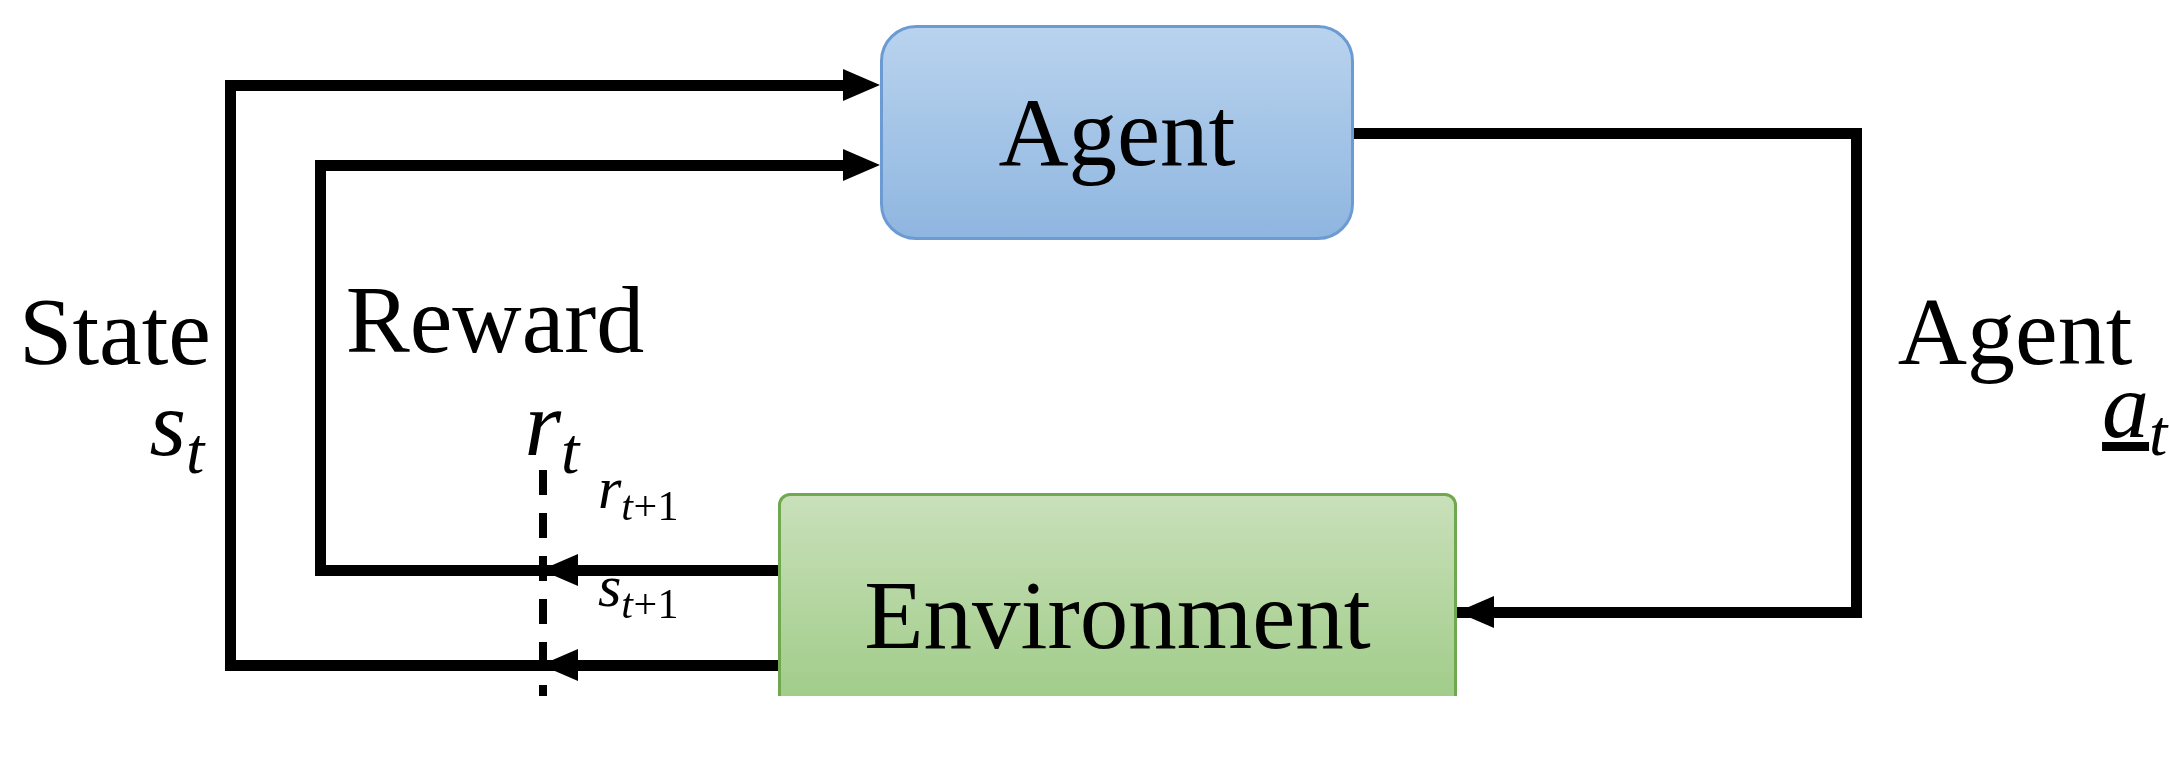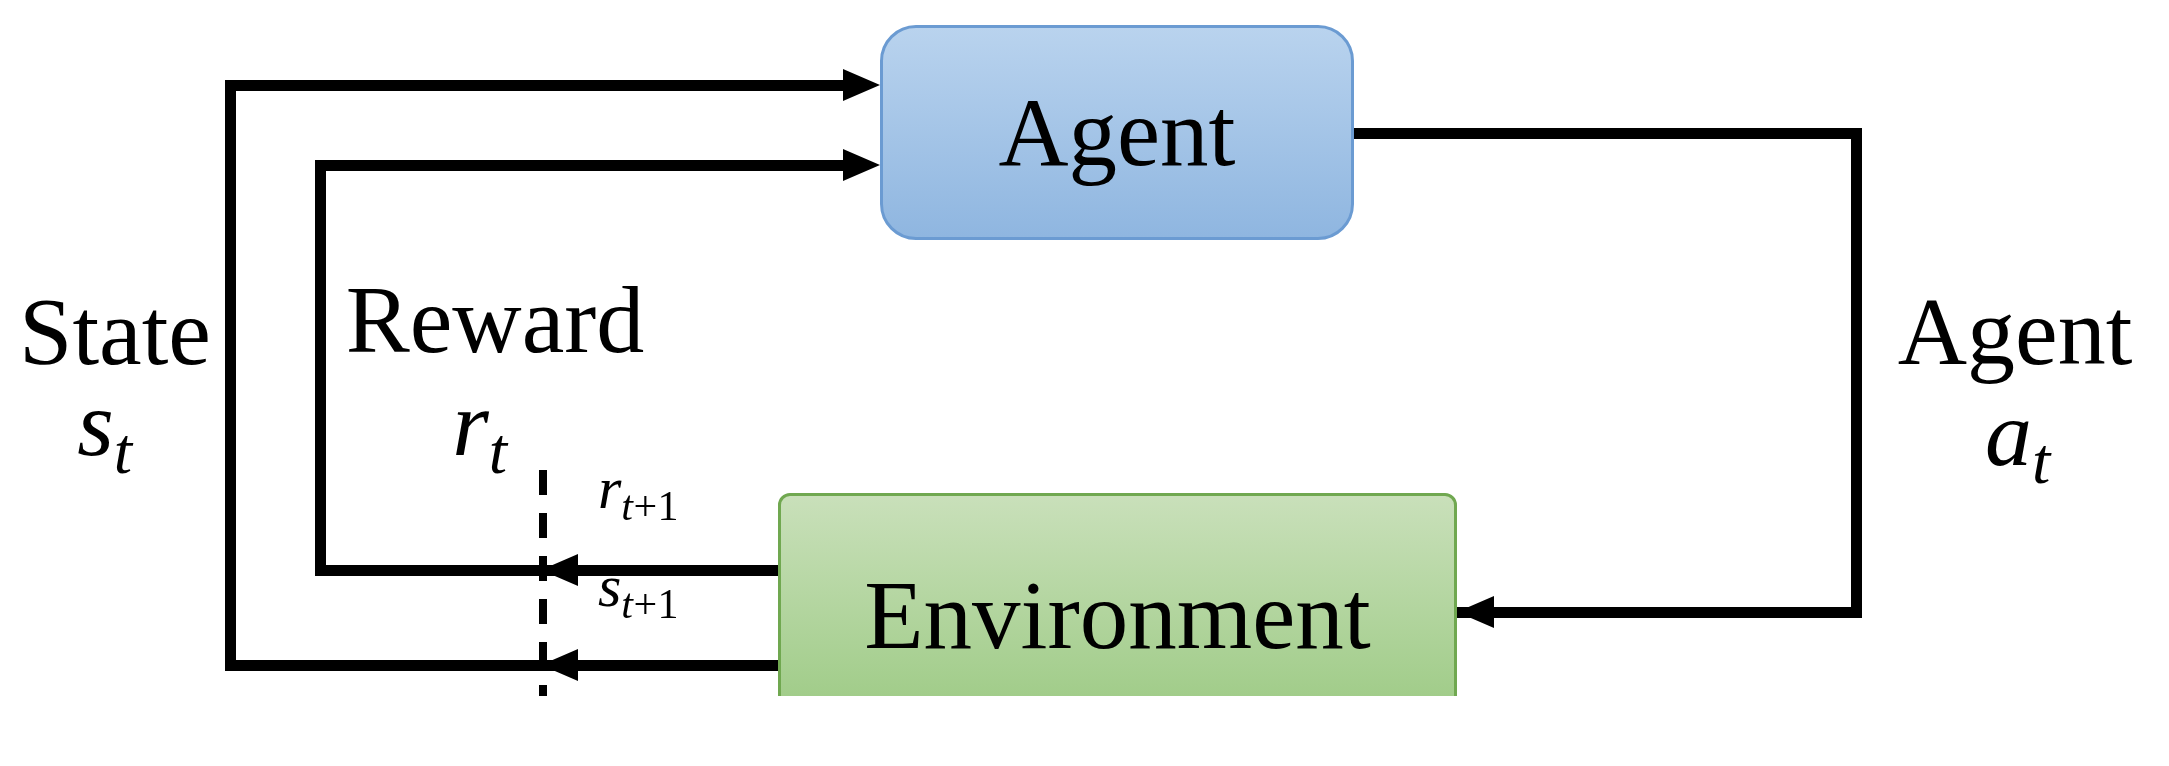--- a/index.html
+++ b/index.html
@@ -33,21 +33,21 @@
     left:778px;top:493px;width:679px;height:244px;border-radius:12px;
     background:linear-gradient(to bottom,var(--env-fill-top,#c9e0ba),var(--env-fill-bottom,#9ac981));
     border:3px solid var(--env-border,#70a850);box-sizing:border-box;
   }
   
   .lbl{position:absolute;line-height:1;white-space:nowrap;}
   .word{font-size:96px;text-align:center;}
   .math{font-style:italic;}
   .math sub{font-size:0.70em;line-height:0;vertical-align:-0.28em;letter-spacing:0.01em;}
   .math sub .plain{font-style:normal;}
-  .m-big{font-size:94px;text-align:center;}
+  .m-big{font-size:94px;text-align:right;}
   .m-mid{font-size:60px;text-align:left;}
 </style>
 </head>
 <body>
 
 <div class="canvas">
 
   <div class="hline" style="left:225px;top:80px;width:620px;"></div>
   <div class="ah right" style="left:843px;top:69px;"></div>
   <div class="vline" style="left:225px;top:80px;height:591px;"></div>
@@ -78,21 +78,21 @@
   <div class="lbl math m-big" style="left:5px;top:376px;width:200px;">
     <i>s</i><sub><i>t</i><span class="plain"></span></sub>
   </div>
 
   <div class="lbl word" style="left:345px;top:272px;width:300px;">Reward</div>
   <div class="lbl math m-big" style="left:380px;top:376px;width:200px;">
     <i>r</i><sub><i>t</i><span class="plain"></span></sub>
   </div>
 
   <div class="lbl word" style="left:1865px;top:284px;width:300px;">Agent</div>
-  <div class="lbl math m-big" style="left:1868px;top:386px;width:300px;">
+  <div class="lbl math m-big" style="left:1868px;top:358px;width:300px;text-decoration:underline;">
     <i>a</i><sub><i>t</i><span class="plain"></span></sub>
   </div>
 
   <div class="lbl math m-mid" style="left:598px;top:458px;">
     <i>r</i><sub><i>t</i><span class="plain">+1</span></sub>
   </div>
 
   <div class="lbl math m-mid" style="left:598px;top:556px;">
     <i>s</i><sub><i>t</i><span class="plain">+1</span></sub>
   </div>

